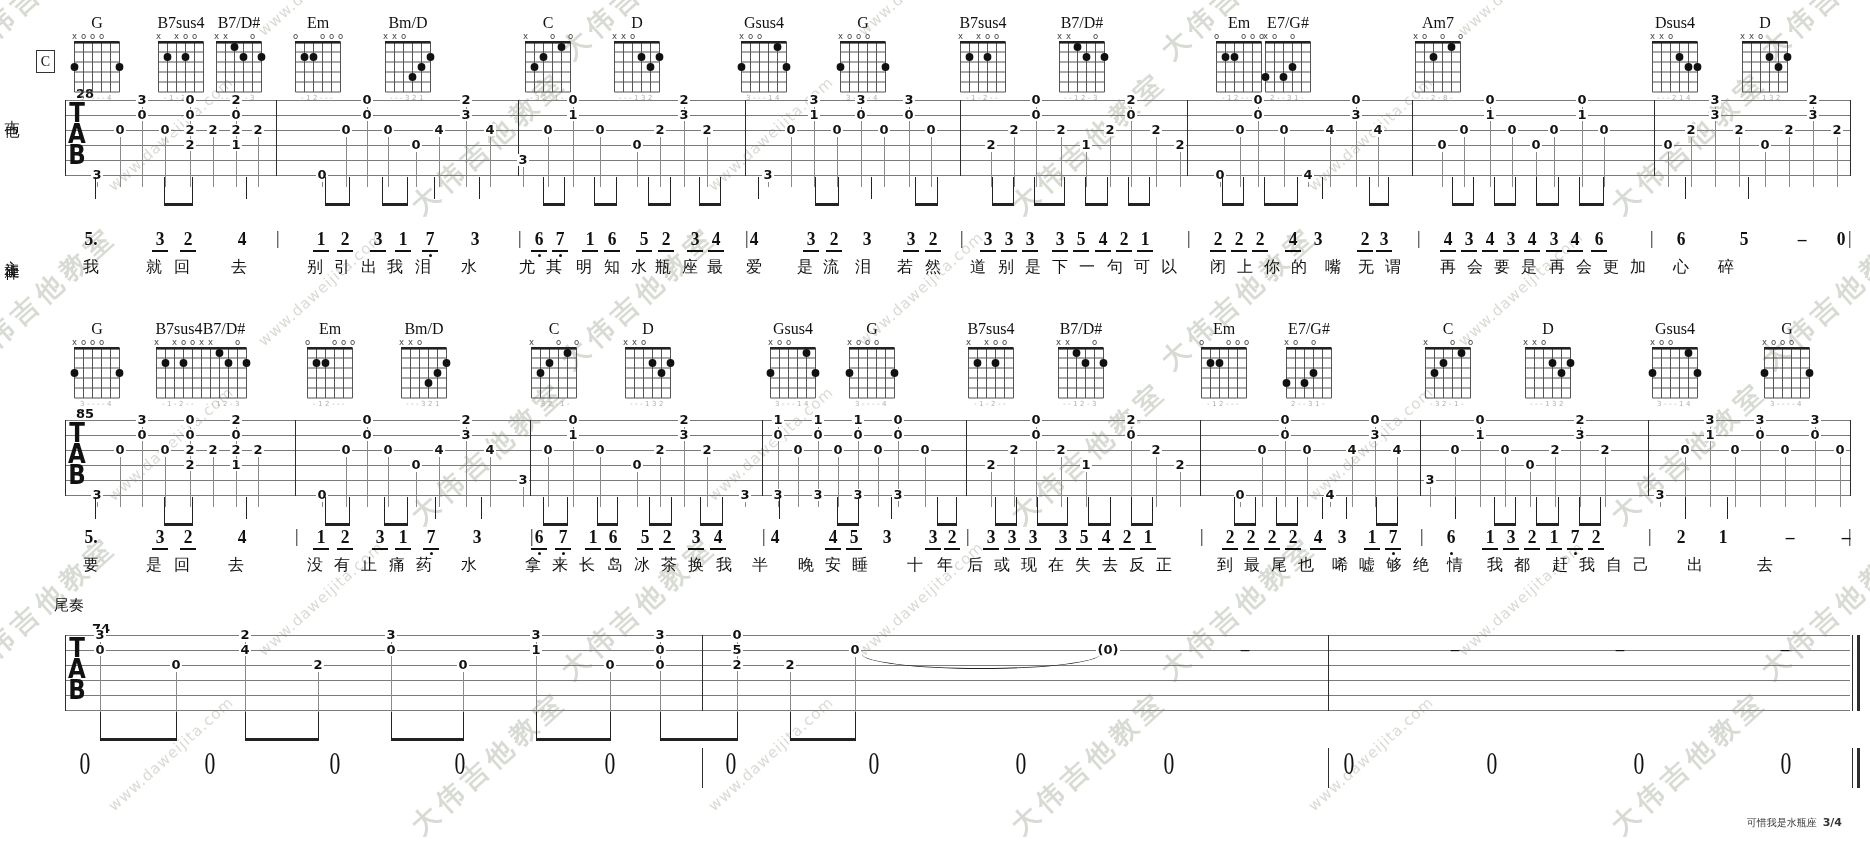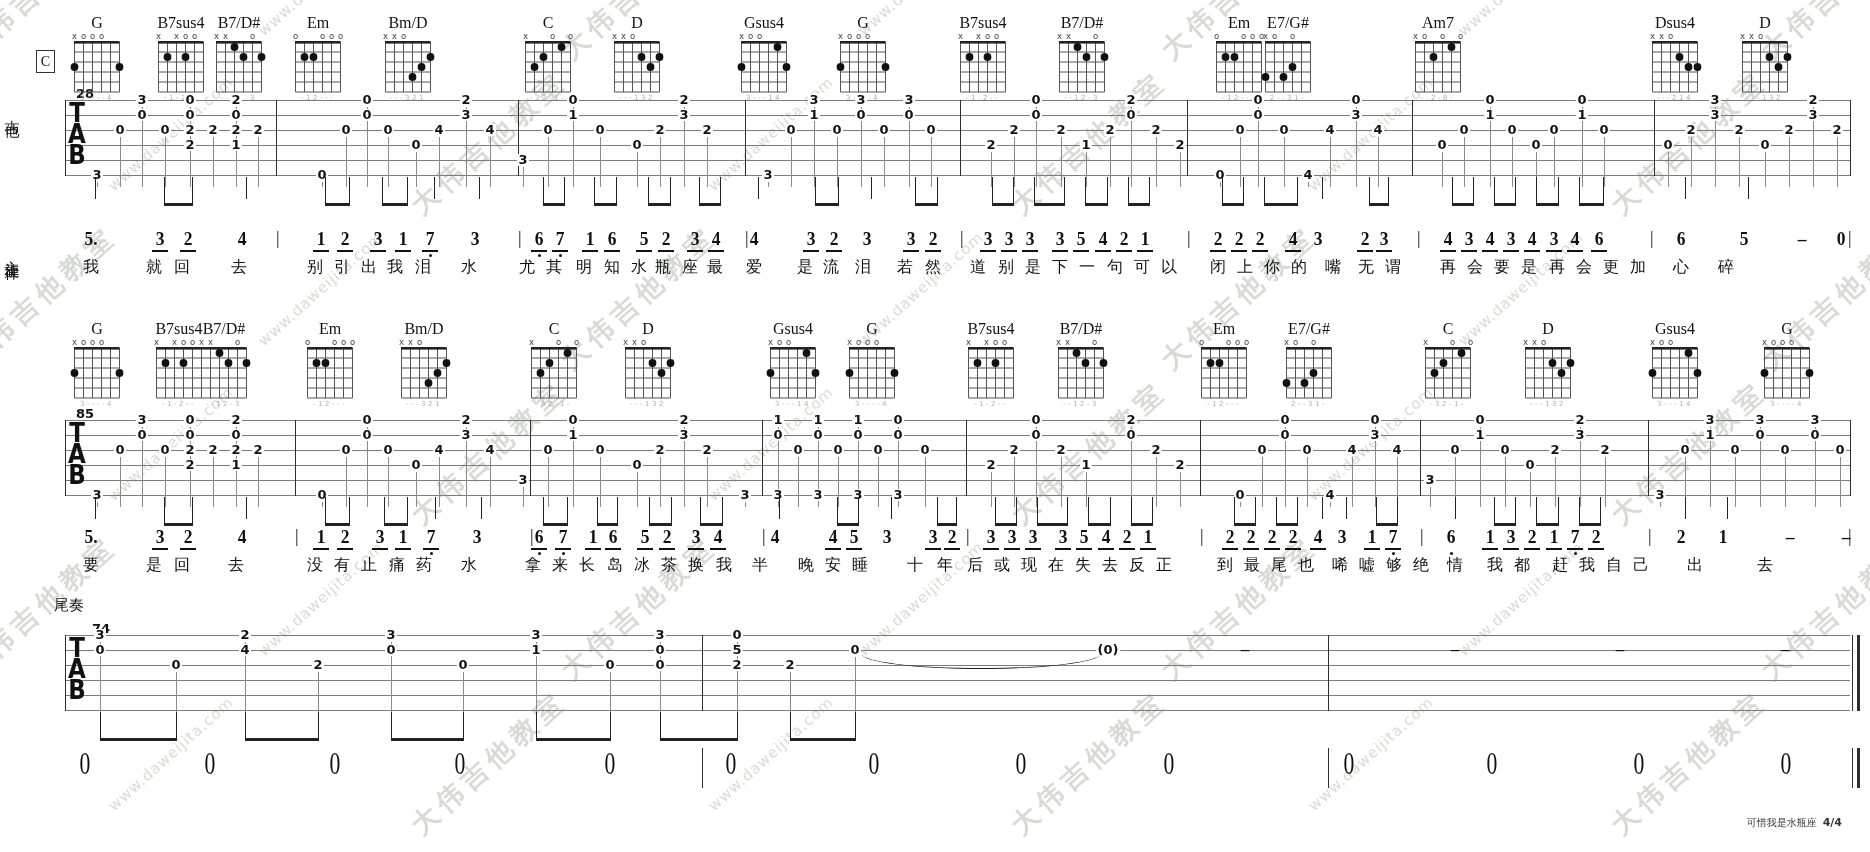--- a/index.html
+++ b/index.html
@@ -1693,15 +1693,15 @@
       <div class="zero" style="left: 1349px; top: 746px;">0</div>
       <div class="zero" style="left: 1492px; top: 746px;">0</div>
       <div class="zero" style="left: 1639px; top: 746px;">0</div>
       <div class="zero" style="left: 1786px; top: 746px;">0</div>
       <div class="bar" style="left: 702px; top: 748px; height: 40px;"></div>
       <div class="bar" style="left: 1328px; top: 748px; height: 40px;"></div>
       <div class="bar" style="left: 1852px; top: 748px; height: 40px;"></div>
       <div class="bar" style="left: 1857px; top: 748px; height: 40px; width: 3px;"></div>
     </div>
   <div id="footer-right">
-    <span>可惜我是水瓶座</span><b>4/4</b>
+    <span>可惜我是水瓶座</span><b>3/4</b>
   </div>
 </div>
 
 </body></html>

